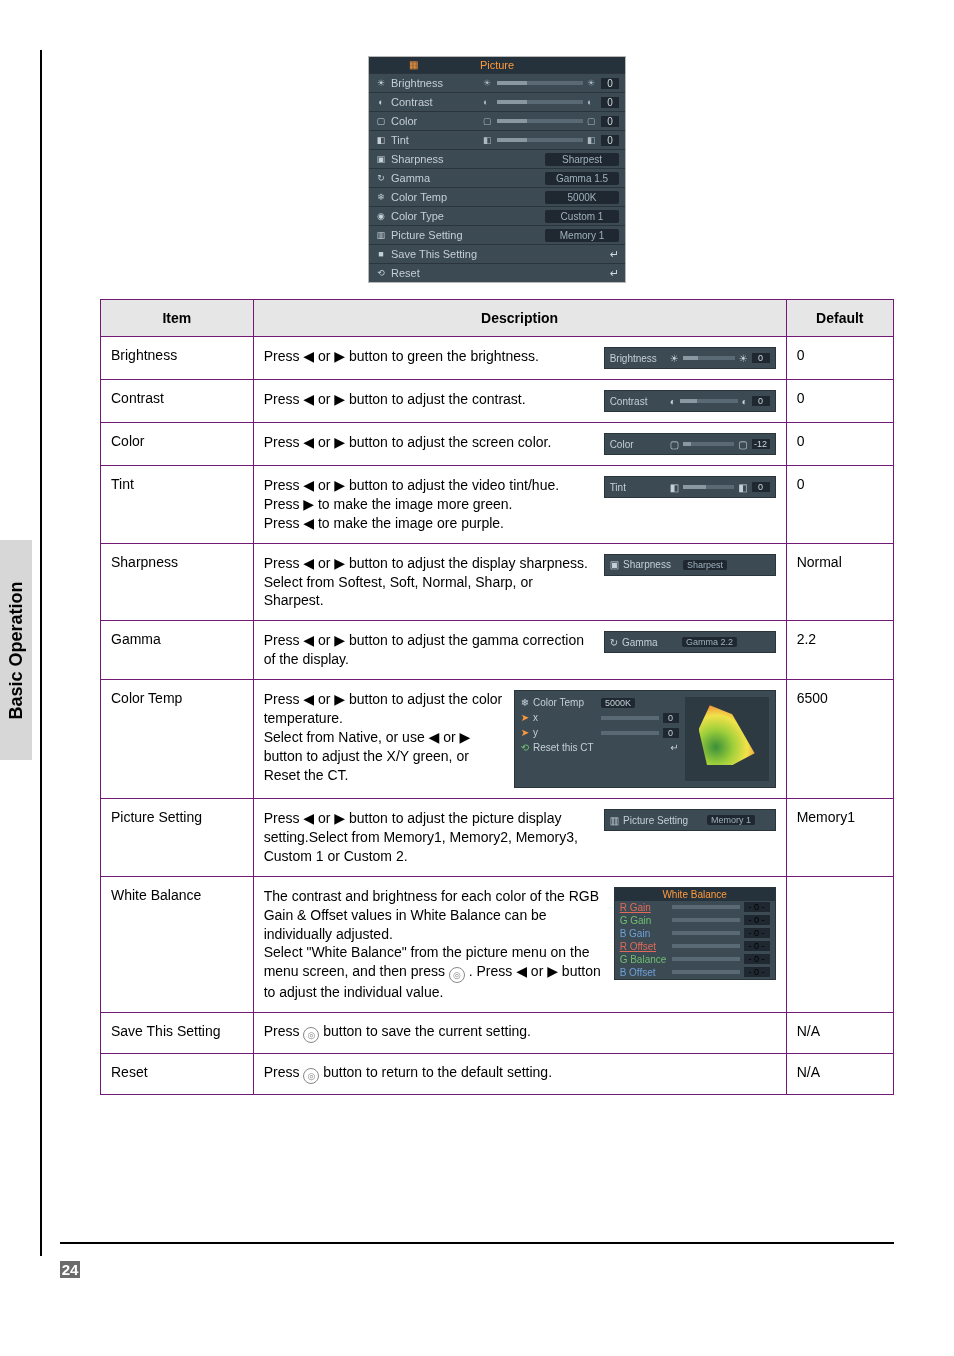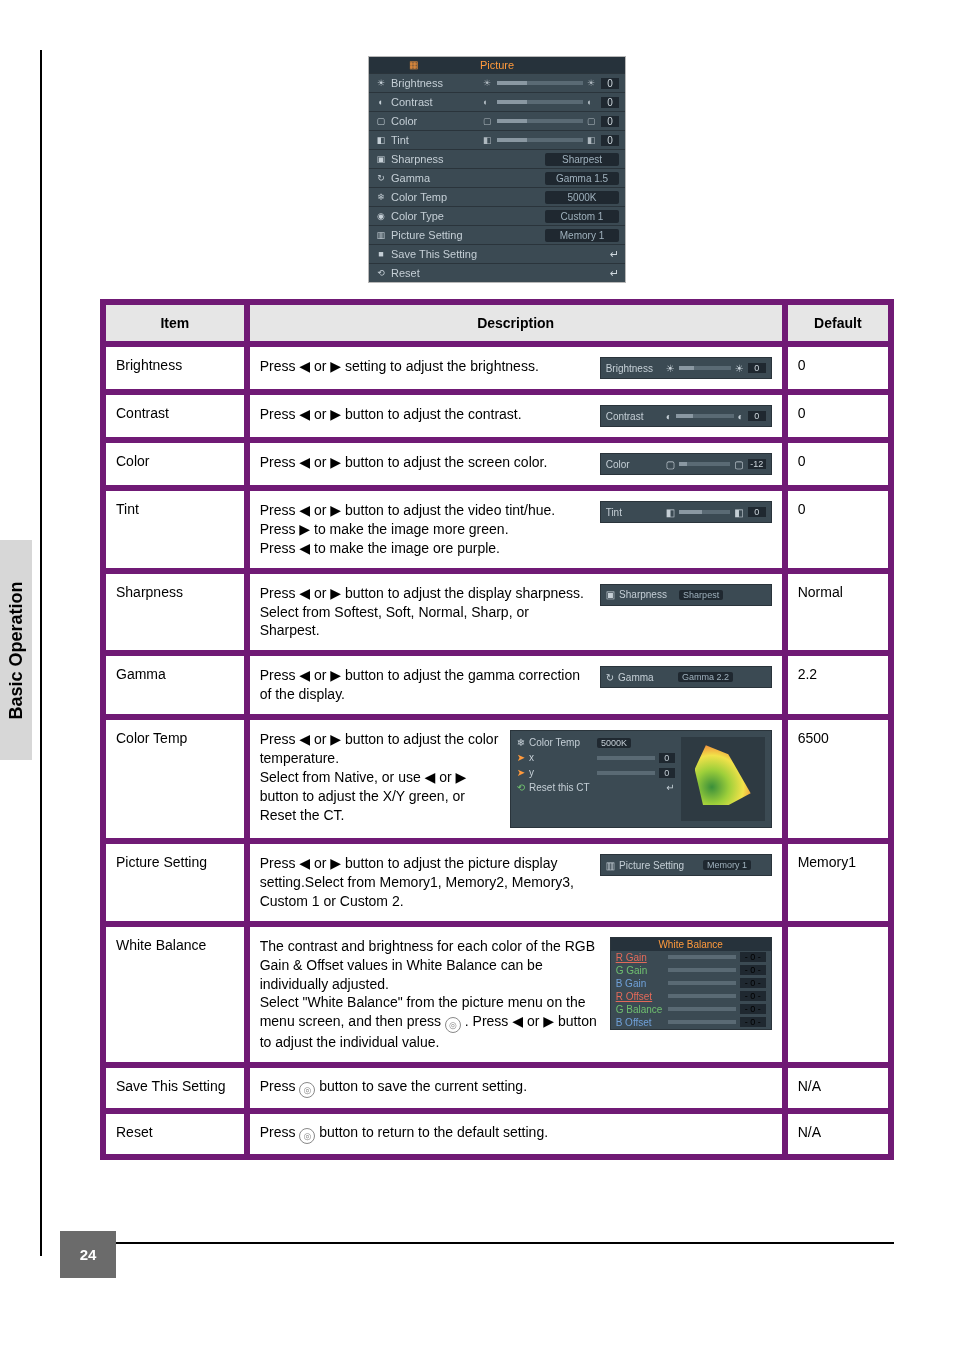--- a/index.html
+++ b/index.html
@@ -120,21 +120,21 @@
   }
   .osd .row .end { width: 10px; font-size: 9px; color: #aeb8bf; }
   .osd .row .enter { margin-left: auto; color: #cfd8de; font-size: 11px; }
   
   table.spec {
     width: 100%;
     border-collapse: collapse;
     font-size: 14px;
   }
   table.spec th, table.spec td {
-    border: 6px solid #701a75;
+    border: 1px solid #701a75;
     padding: 10px 10px;
     vertical-align: top;
     text-align: left;
   }
   table.spec thead th {
     background: #e6e6e6;
     text-align: center;
     font-weight: bold;
   }
   table.spec td.item { width: 140px; }
@@ -260,23 +260,23 @@
     border-top: 2px solid #000;
   }
   .page-num {
     position: absolute;
     left: 60px;
     bottom: 78px;
     background: #6b6b6b;
     color: #fff;
     font-weight: bold;
     font-size: 15px;
-    width: 56px;
+    width: 20px;
     text-align: center;
-    padding: 15px 0;
+    padding: 0 0;
   }
 </style>
 </head>
 <body>
 
 <div class="page">
   <div class="side-rule"></div>
   <div class="side-tab">
     <span>Basic Operation</span>
   </div>
@@ -381,21 +381,21 @@
         <th>Description</th>
         <th>Default</th>
       </tr>
     </thead>
     <tbody>
 
       <tr>
         <td class="item">Brightness</td>
         <td>
           <div class="desc-flex">
-            <div class="desc-text">Press ◀ or ▶ setting to adjust the brightness.</div>
+            <div class="desc-text">Press ◀ or ▶ button to green the brightness.</div>
             <div class="mini">
               <span class="mlab">Brightness</span>
               <span>☀</span>
               <div class="mslider">
                   <div class="mfill"></div>
                 </div>
               <span>☀</span>
               <span class="mval">0</span>
             </div>
           </div>

